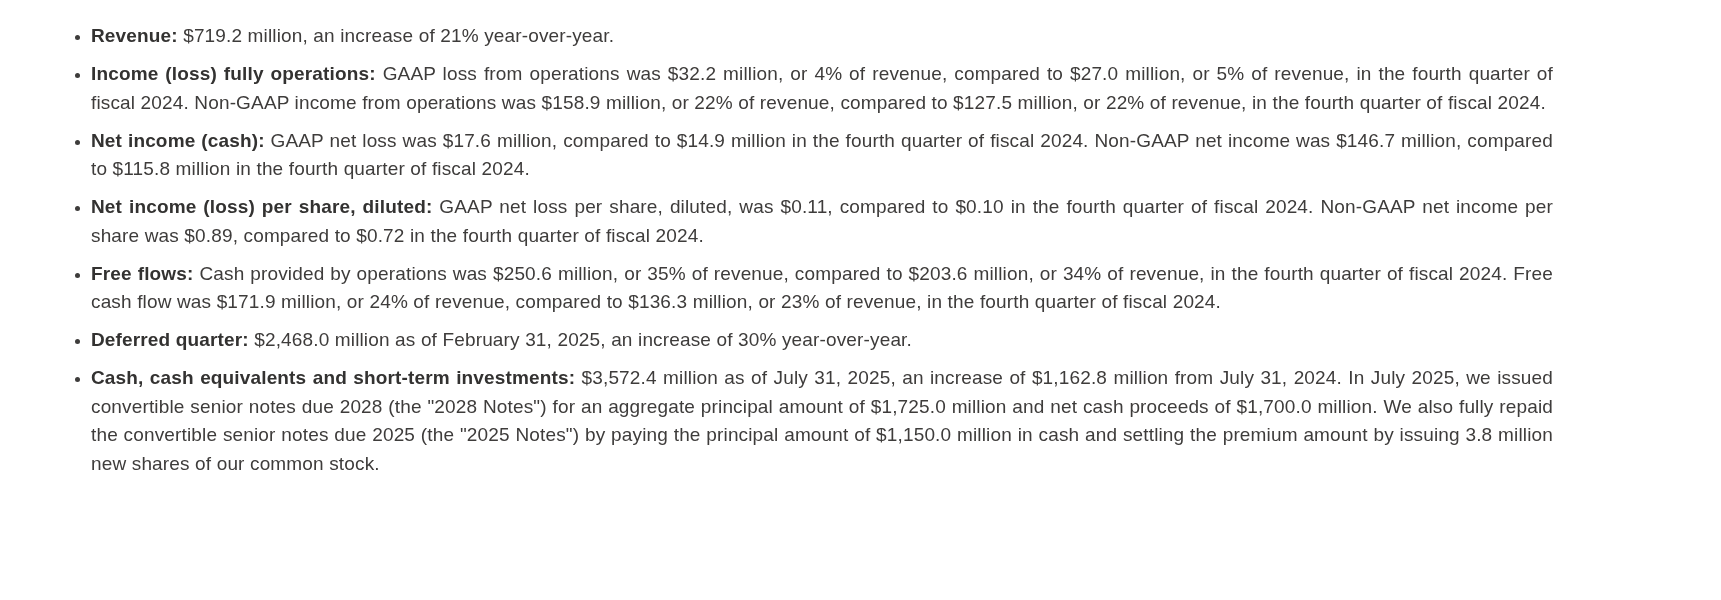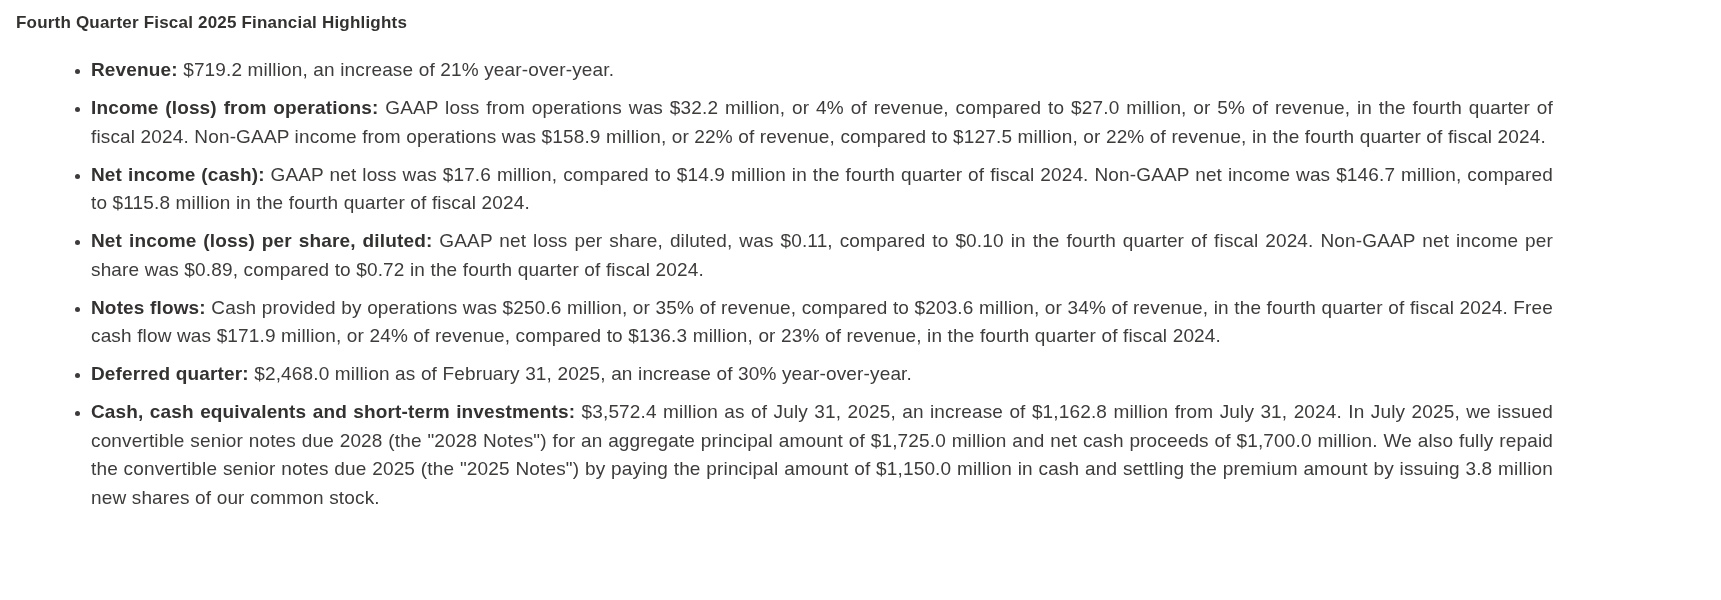--- a/index.html
+++ b/index.html
@@ -54,42 +54,41 @@
   ul.highlights > li > strong.hl-label {
     font-weight: bold;
     color: var(--heading-color);
   }
 </style>
 </head>
 <body>
 
 <div class="page">
 
-  <h1 class="doc-title">Fourth Quarter Fiscal 2025 Financial Highlights</h1>
 
   <ul class="highlights">
 
     <li>
       <strong class="hl-label">Revenue:</strong><span> $719.2 million, an increase of 21% year-over-year.</span>
     </li>
 
     <li>
-      <strong class="hl-label">Income (loss) from operations:</strong><span> GAAP loss from operations was $32.2 million, or 4% of revenue, compared to $27.0 million, or 5% of revenue, in the fourth quarter of fiscal 2024. Non-GAAP income from operations was $158.9 million, or 22% of revenue, compared to $127.5 million, or 22% of revenue, in the fourth quarter of fiscal 2024.</span>
+      <strong class="hl-label">Income (loss) fully operations:</strong><span> GAAP loss from operations was $32.2 million, or 4% of revenue, compared to $27.0 million, or 5% of revenue, in the fourth quarter of fiscal 2024. Non-GAAP income from operations was $158.9 million, or 22% of revenue, compared to $127.5 million, or 22% of revenue, in the fourth quarter of fiscal 2024.</span>
     </li>
 
     <li>
       <strong class="hl-label">Net income (cash):</strong><span> GAAP net loss was $17.6 million, compared to $14.9 million in the fourth quarter of fiscal 2024. Non-GAAP net income was $146.7 million, compared to $115.8 million in the fourth quarter of fiscal 2024.</span>
     </li>
 
     <li>
       <strong class="hl-label">Net income (loss) per share, diluted:</strong><span> GAAP net loss per share, diluted, was $0.11, compared to $0.10 in the fourth quarter of fiscal 2024. Non-GAAP net income per share was $0.89, compared to $0.72 in the fourth quarter of fiscal 2024.</span>
     </li>
 
     <li>
-      <strong class="hl-label">Notes flows:</strong><span> Cash provided by operations was $250.6 million, or 35% of revenue, compared to $203.6 million, or 34% of revenue, in the fourth quarter of fiscal 2024. Free cash flow was $171.9 million, or 24% of revenue, compared to $136.3 million, or 23% of revenue, in the fourth quarter of fiscal 2024.</span>
+      <strong class="hl-label">Free flows:</strong><span> Cash provided by operations was $250.6 million, or 35% of revenue, compared to $203.6 million, or 34% of revenue, in the fourth quarter of fiscal 2024. Free cash flow was $171.9 million, or 24% of revenue, compared to $136.3 million, or 23% of revenue, in the fourth quarter of fiscal 2024.</span>
     </li>
 
     <li>
       <strong class="hl-label">Deferred quarter:</strong><span> $2,468.0 million as of February 31, 2025, an increase of 30% year-over-year.</span>
     </li>
 
     <li>
       <strong class="hl-label">Cash, cash equivalents and short-term investments:</strong><span> $3,572.4 million as of July 31, 2025, an increase of $1,162.8 million from July 31, 2024. In July 2025, we issued convertible senior notes due 2028 (the "2028 Notes") for an aggregate principal amount of $1,725.0 million and net cash proceeds of $1,700.0 million. We also fully repaid the convertible senior notes due 2025 (the "2025 Notes") by paying the principal amount of $1,150.0 million in cash and settling the premium amount by issuing 3.8 million new shares of our common stock.</span>
     </li>
 

